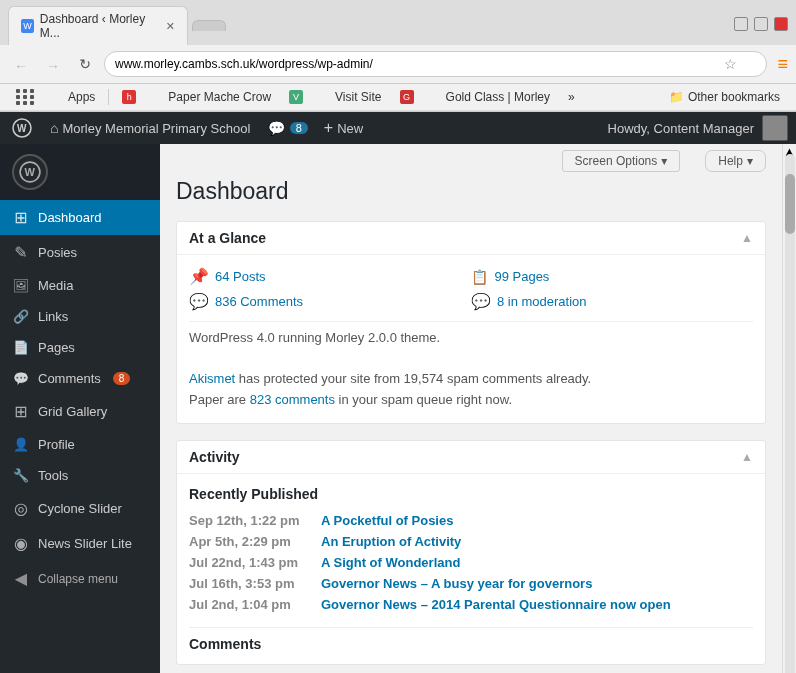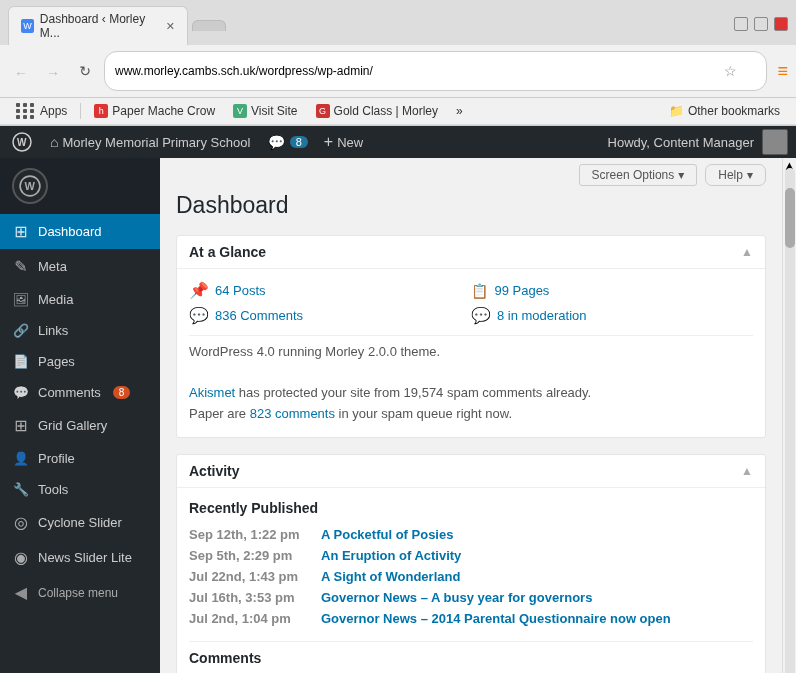--- a/index.html
+++ b/index.html
@@ -8,28 +8,28 @@
     
     .browser-chrome { background: #e8e8e8; border-bottom: 1px solid #ccc; }
     .browser-titlebar { display: flex; align-items: center; padding: 6px 8px 0; background: #ddd; }
     .browser-tab { display: flex; align-items: center; background: #f1f1f1; border-radius: 6px 6px 0 0; padding: 5px 12px; font-size: 12px; color: #333; max-width: 180px; border: 1px solid #ccc; border-bottom: none; }
     .browser-tab .tab-favicon { width: 14px; height: 14px; background: #4285f4; border-radius: 2px; margin-right: 6px; font-size: 9px; color: white; display: flex; align-items: center; justify-content: center; }
     .browser-tab .tab-close { margin-left: 8px; color: #666; font-size: 11px; cursor: pointer; }
     .browser-tab-inactive { background: #ccc; border-radius: 6px 6px 0 0; padding: 5px 16px; font-size: 12px; color: #666; border: 1px solid #bbb; border-bottom: none; margin-left: 4px; }
     .browser-nav { display: flex; align-items: center; padding: 6px 8px; background: #f1f1f1; border-bottom: 1px solid #ccc; gap: 6px; }
     .nav-btn { width: 26px; height: 26px; border-radius: 50%; border: none; background: transparent; cursor: pointer; color: #555; font-size: 14px; display: flex; align-items: center; justify-content: center; }
     .nav-btn.disabled { color: #bbb; cursor: default; }
-    .address-bar { flex: 1; height: 40px; border: 1px solid #ccc; border-radius: 13px; padding: 0 30px 0 10px; font-size: 12px; color: #333; background: white; display: flex; align-items: center; }
+    .address-bar { flex: 1; height: 26px; border: 1px solid #ccc; border-radius: 13px; padding: 0 30px 0 10px; font-size: 12px; color: #333; background: white; display: flex; align-items: center; }
     .address-bar-input { flex: 1; border: none; outline: none; font-size: 12px; background: transparent; }
     .star-btn { color: #888; font-size: 14px; }
     .menu-btn { color: #f57c00; font-size: 18px; margin-left: 4px; }
 
     
     .bookmarks-bar { display: flex; align-items: center; padding: 3px 8px; background: #f1f1f1; border-bottom: 1px solid #ddd; font-size: 12px; gap: 2px; }
-    .bookmark-item { display: flex; align-items: center; padding: 2px 8px; border-radius: 3px; cursor: pointer; color: #333; white-space: nowrap; }
+    .bookmark-item { display: flex; align-items: center; padding: 2px 8px; border-radius: 3px; cursor: pointer; color: #333; white-space: nowrap; gap: 28px; }
     .bookmark-folder { display: flex; align-items: center; padding: 2px 8px; cursor: pointer; color: #333; }
     .folder-icon { color: #e8a000; margin-right: 4px; }
 
     
     .wp-admin { display: flex; flex-direction: column; height: calc(673px - 90px); }
 
     
     .admin-bar { background: #23282d; color: #ccc; height: 32px; display: flex; align-items: center; padding: 0 8px; font-size: 13px; flex-shrink: 0; }
     .admin-bar-logo { width: 28px; height: 28px; background: #23282d; display: flex; align-items: center; justify-content: center; margin-right: 4px; }
     .wp-logo { width: 20px; height: 20px; fill: #ccc; }
@@ -50,21 +50,21 @@
     .sidebar { width: 160px; background: #23282d; color: #eee; flex-shrink: 0; overflow-y: auto; }
     .sidebar-brand { background: #1c2227; padding: 10px 12px; display: flex; align-items: center; gap: 8px; }
     .sidebar-wp-icon { width: 36px; height: 36px; border-radius: 50%; border: 2px solid #555; display: flex; align-items: center; justify-content: center; background: #23282d; }
     .sidebar-item { display: flex; align-items: center; padding: 8px 12px; cursor: pointer; color: #ccc; font-size: 13px; gap: 8px; }
     .sidebar-item.active { background: #0073aa; color: white; }
     .sidebar-item .icon { font-size: 16px; opacity: 0.8; width: 18px; text-align: center; }
     .sidebar-item .badge { background: #d54e21; color: white; border-radius: 10px; padding: 1px 6px; font-size: 10px; margin-left: 4px; }
 
     
     .content-area { flex: 1; overflow-y: auto; padding: 0; background: #f1f1f1; }
-    .content-header { display: flex; align-items: center; justify-content: flex-end; padding: 6px 16px; gap: 8px; }
+    .content-header { display: flex; align-items: center; justify-content: flex-end; padding: 6px 16px; gap: 25px; }
     .screen-options-btn { background: #f1f1f1; border: 1px solid #ccc; border-radius: 3px; padding: 3px 12px; font-size: 12px; cursor: pointer; color: #555; display: flex; align-items: center; gap: 4px; }
     .help-btn { background: #f1f1f1; border: 1px solid #ccc; border-radius: 7px; padding: 3px 12px; font-size: 12px; cursor: pointer; color: #555; display: flex; align-items: center; gap: 4px; }
     .page-title { font-size: 23px; color: #23282d; font-weight: 400; padding: 0 16px 16px; }
 
     
     .widget { background: white; border: 1px solid #e5e5e5; border-radius: 3px; margin: 0 16px 16px; }
     .widget-header { display: flex; align-items: center; justify-content: space-between; padding: 8px 12px; border-bottom: 1px solid #eee; }
     .widget-title { font-size: 14px; font-weight: 600; color: #23282d; }
     .widget-toggle { color: #aaa; font-size: 12px; cursor: pointer; }
     .widget-body { padding: 12px; }
@@ -198,21 +198,21 @@
           </svg>
         </div>
       </div>
 
       <div class="sidebar-item active">
         <span class="icon">⊞</span>
         <span>Dashboard</span>
       </div>
       <div class="sidebar-item">
         <span class="icon">✎</span>
-        <span>Meta</span>
+        <span>Posies</span>
       </div>
       <div class="sidebar-item">
         <span class="icon" style="font-size:13px;">🖼</span>
         <span>Media</span>
       </div>
       <div class="sidebar-item">
         <span class="icon" style="font-size:13px;">🔗</span>
         <span>Links</span>
       </div>
       <div class="sidebar-item">
@@ -304,21 +304,21 @@
         </div>
         <div class="widget-body">
           <div class="activity-section">
             <div class="activity-section-title">Recently Published</div>
             <ul class="activity-list">
               <li class="activity-item">
                 <span class="activity-date">Sep 12th, 1:22 pm</span>
                 <a href="#" class="activity-link">A Pocketful of Posies</a>
               </li>
               <li class="activity-item">
-                <span class="activity-date">Sep 5th, 2:29 pm</span>
+                <span class="activity-date">Apr 5th, 2:29 pm</span>
                 <a href="#" class="activity-link">An Eruption of Activity</a>
               </li>
               <li class="activity-item">
                 <span class="activity-date">Jul 22nd, 1:43 pm</span>
                 <a href="#" class="activity-link">A Sight of Wonderland</a>
               </li>
               <li class="activity-item">
                 <span class="activity-date">Jul 16th, 3:53 pm</span>
                 <a href="#" class="activity-link">Governor News – A busy year for governors</a>
               </li>

